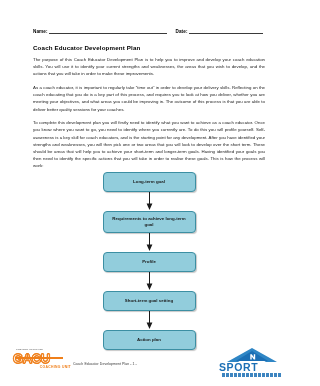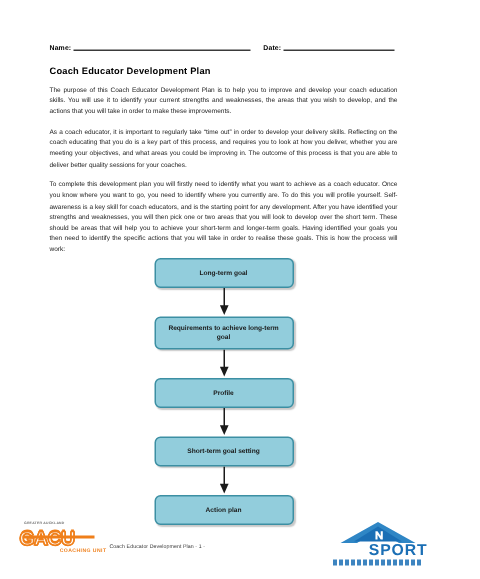--- a/index.html
+++ b/index.html
@@ -109,21 +109,21 @@
     color:#ef7f1a;margin-top:.5px;text-align:right;padding-right:4px;
     line-height:4px;
   }
   .footer-note{
     position:absolute;left:73px;top:18px;
     font-size:3.5px;color:#3a3a3a;white-space:nowrap;
     letter-spacing:.05px;
   }
   
   .sport{
-    position:absolute;right:13px;top:3px;width:66px;text-align:right;
+    position:absolute;right:13px;top:3px;width:66px;text-align:left;
   }
   .sport-roof{display:block;margin:0 auto;}
   .sport-word{
     font-size:10.5px;font-weight:bold;letter-spacing:.6px;
     color:#1b6fb5;line-height:11px;margin-top:-1px;
     text-shadow:.4px .4px 0 rgba(255,255,255,.9);
   }
   .sport-band{
     width:60px;height:4px;margin:0 auto;
     background:repeating-linear-gradient(90deg,#1b6fb5 0 3px,#ffffff 3px 4px);

